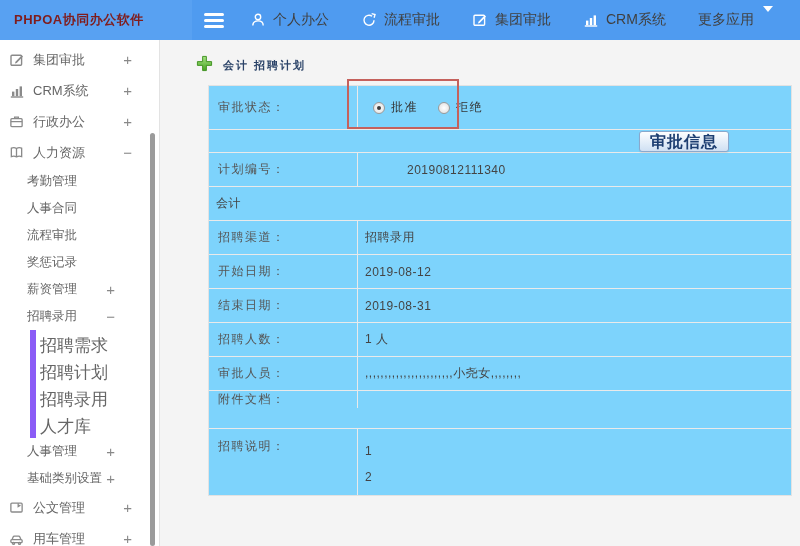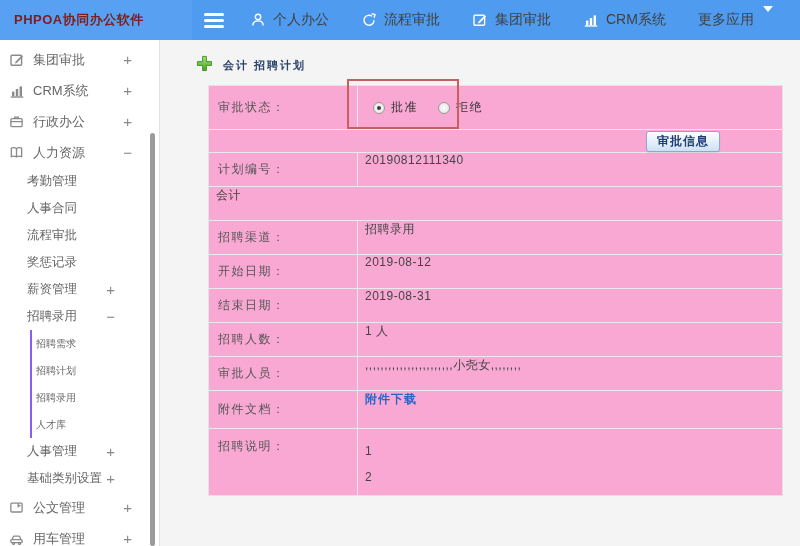--- a/index.html
+++ b/index.html
@@ -24,47 +24,47 @@
 
   
   .sidebar { position:absolute; top:40px; left:0; width:160px; bottom:0;
     background:#fff; border-right:1px solid #e3e3e3; }
   .side-item { display:flex; align-items:center; color:#666; cursor:pointer; }
   .side-item .lbl { white-space:nowrap; }
   .side-item .tog { margin-left:auto; color:#888; font-size:15px; line-height:1; }
   .lv1 { height:31px; padding:0 27px 0 9px; font-size:13px; gap:8px; }
   .lv1 .ic { width:16px; height:16px; display:flex; align-items:center; }
   .lv2 { height:27px; padding:0 44px 0 27px; font-size:12.5px; }
-  .lv3 { height:27px; margin-left:30px; border-left:2px solid #8b5cf6;
-    padding:0 30px 0 4px; font-size:10px; }
+  .lv3 { height:27px; margin-left:30px; border-left:6px solid #8b5cf6;
+    padding:0 30px 0 4px; font-size:17px;align-items:flex-end; }
   .scroll-thumb { position:absolute; right:4px; top:93px; bottom:0; width:5px;
     background:#9b9b9b; border-radius:3px; }
 
   
   .main { position:absolute; left:160px; top:40px; right:0; bottom:0;
     background:#f4f4f4; }
   .title-bar { position:absolute; left:36px; top:15px; display:flex;
     align-items:center; gap:10px; }
   .page-title { color:#2b4368; font-size:11px; font-weight:bold; letter-spacing:2px; }
 
-  .form-wrap { position:absolute; left:48px; right:17px; top:45px;
-    background:#f9a8d4; border:1px solid #e2e2e2; font-size:12px; color:#555; }
+  .form-wrap { position:absolute; left:48px; right:8px; top:45px;
+    background:#7dd3fc; border:1px solid #e2e2e2; font-size:12px; color:#555; }
   .frow { display:flex; border-bottom:1px solid #eaeaea; }
   .frow:last-child { border-bottom:none; }
   .fl { width:149px; border-right:1px solid #eaeaea; display:flex;
     align-items:center; padding-left:9px; letter-spacing:1.5px; color:#555; }
-  .fv { flex:1; display:flex; padding-left:7px; color:#444;
+  .fv { flex:1; display:flex; align-items:center; padding-left:7px; color:#444;
     letter-spacing:.5px; }
   .frow.tall .fl, .frow.tall .fv { align-items:flex-start; padding-top:9px; }
   .frow.tall .fv { display:block; line-height:26px; }
   .link { color:#2a66c8; font-weight:bold; cursor:pointer; letter-spacing:1px; }
 
   .btn-row { display:flex; align-items:center; justify-content:flex-end;
     height:23px; border-bottom:1px solid #eaeaea; padding-right:62px; }
-  .approve-btn { height:21px; padding:0 10px; font-size:12px; font-weight:bold;
+  .approve-btn { height:21px; padding:0 10px; font-size:16px; font-weight:bold;
     color:#1d3e71; letter-spacing:1px; cursor:pointer;
     background:linear-gradient(#fdfeff,#cfe0f3); border:1px solid #8aa8cc;
     border-radius:3px; box-shadow:0 1px 1px rgba(0,0,0,.08); }
 
   .radio-group { display:flex; align-items:center; gap:6px; padding-left:8px; }
   .radio { width:12px; height:12px; border-radius:50%; border:1px solid #9a9a9a;
     background:radial-gradient(#fff,#ddd); position:relative; cursor:pointer;
     flex:0 0 auto; }
   .radio.checked::after { content:''; position:absolute; left:3px; top:3px;
     width:4px; height:4px; border-radius:50%; background:#3c3c3c; }
@@ -270,21 +270,21 @@
           <span class="radio-label">拒绝</span>
         </div>
       </div>
     </div>
 
     <div class="btn-row">
       <button class="approve-btn">审批信息</button>
     </div>
 
     <div id="form-rows">
-        <div class="frow" style="height: 34px;">
+        <div class="frow" style="height: 34px; gap: 42px;">
           <div class="fl">计划编号：</div>
           <div class="fv">20190812111340</div>
         </div>
         <div class="frow" style="height: 34px;">
           <div class="fv">会计</div>
         </div>
         <div class="frow" style="height: 34px;">
           <div class="fl">招聘渠道：</div>
           <div class="fv">招聘录用</div>
         </div>
@@ -297,25 +297,22 @@
           <div class="fv">2019-08-31</div>
         </div>
         <div class="frow" style="height: 34px;">
           <div class="fl">招聘人数：</div>
           <div class="fv">1 人</div>
         </div>
         <div class="frow" style="height: 34px;">
           <div class="fl">审批人员：</div>
           <div class="fv">,,,,,,,,,,,,,,,,,,,,,,,小尧女,,,,,,,,</div>
         </div>
-        <div class="frow" style="height: 38px;">
+        <div class="frow" style="height: 38px; flex-direction: column;">
           <div class="fl">附件文档：</div>
-          <div class="fv">
-            <span class="link">附件下载</span>
-          </div>
         </div>
         <div class="frow tall" style="height: 66px;">
           <div class="fl">招聘说明：</div>
           <div class="fv">
             <div>1</div>
             <div>2</div>
           </div>
         </div>
       </div>
   </div>

